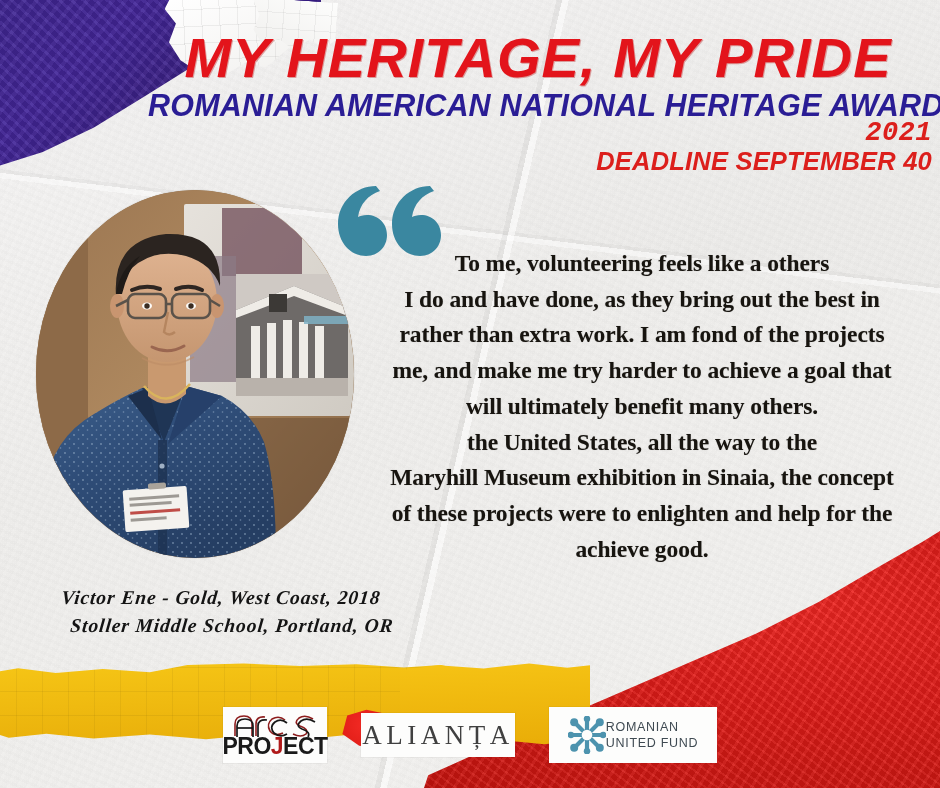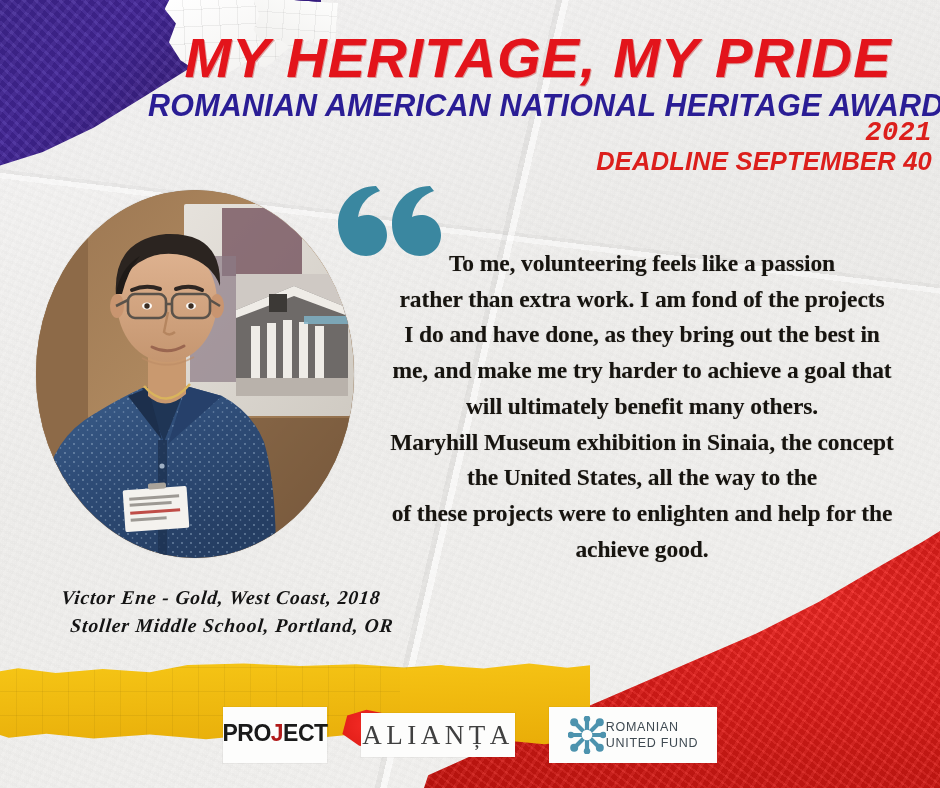--- a/index.html
+++ b/index.html
@@ -240,21 +240,21 @@
 
   .logo-card {
     background: #fdfdfc;
     display: flex;
     align-items: center;
     justify-content: center;
     box-shadow: 0 0 0 1px rgba(0,0,0,0.03);
   }
 
   
-  .logo-arcs { width: 104px; height: 56px; padding: 2px 3px; flex-direction: row; }
+  .logo-arcs { width: 104px; height: 56px; padding: 2px 3px; flex-direction: column; }
   .arcs-script { height: 26px; width: 92px; }
   .arcs-word {
     font-family: "Liberation Sans", sans-serif;
     font-weight: bold;
     font-size: 23px;
     letter-spacing: -0.5px;
     color: #1a1a1a;
     line-height: 1;
     margin-top: -3px;
   }
@@ -419,27 +419,27 @@
   <div class="quote-mark">
     <svg width="112" height="78" viewBox="0 0 112 78">
       <g fill="#3a87a0">
         <path d="M44 4 C24 4 6 20 6 42 C6 60 18 74 34 74 C46 74 55 65 55 53 C55 41 46 33 35 33 C31 33 28 34 26 35 C28 22 36 13 48 9 Z"></path>
         <path d="M98 4 C78 4 60 20 60 42 C60 60 72 74 88 74 C100 74 109 65 109 53 C109 41 100 33 89 33 C85 33 82 34 80 35 C82 22 90 13 102 9 Z"></path>
       </g>
     </svg>
   </div>
 
   <div class="quote-body">
-    <div>To me, volunteering feels like a passion</div>
+    <div>To me, volunteering feels like a others</div>
+    <div>I do and have done, as they bring out the best in</div>
     <div>rather than extra work. I am fond of the projects</div>
-    <div>I do and have done, as they bring out the best in</div>
     <div>me, and make me try harder to achieve a goal that</div>
     <div>will ultimately benefit many others.</div>
+    <div>the United States, all the way to the</div>
     <div>Maryhill Museum exhibition in Sinaia, the concept</div>
-    <div>the United States, all the way to the</div>
     <div>of these projects were to enlighten and help for the</div>
     <div>achieve good.</div>
   </div>
 
   <div class="attribution">
     <span class="attr-1">Victor Ene - Gold, West Coast, 2018</span>
     <span class="attr-2">Stoller Middle School, Portland, OR</span>
   </div>
 
   <div class="logo-row">

